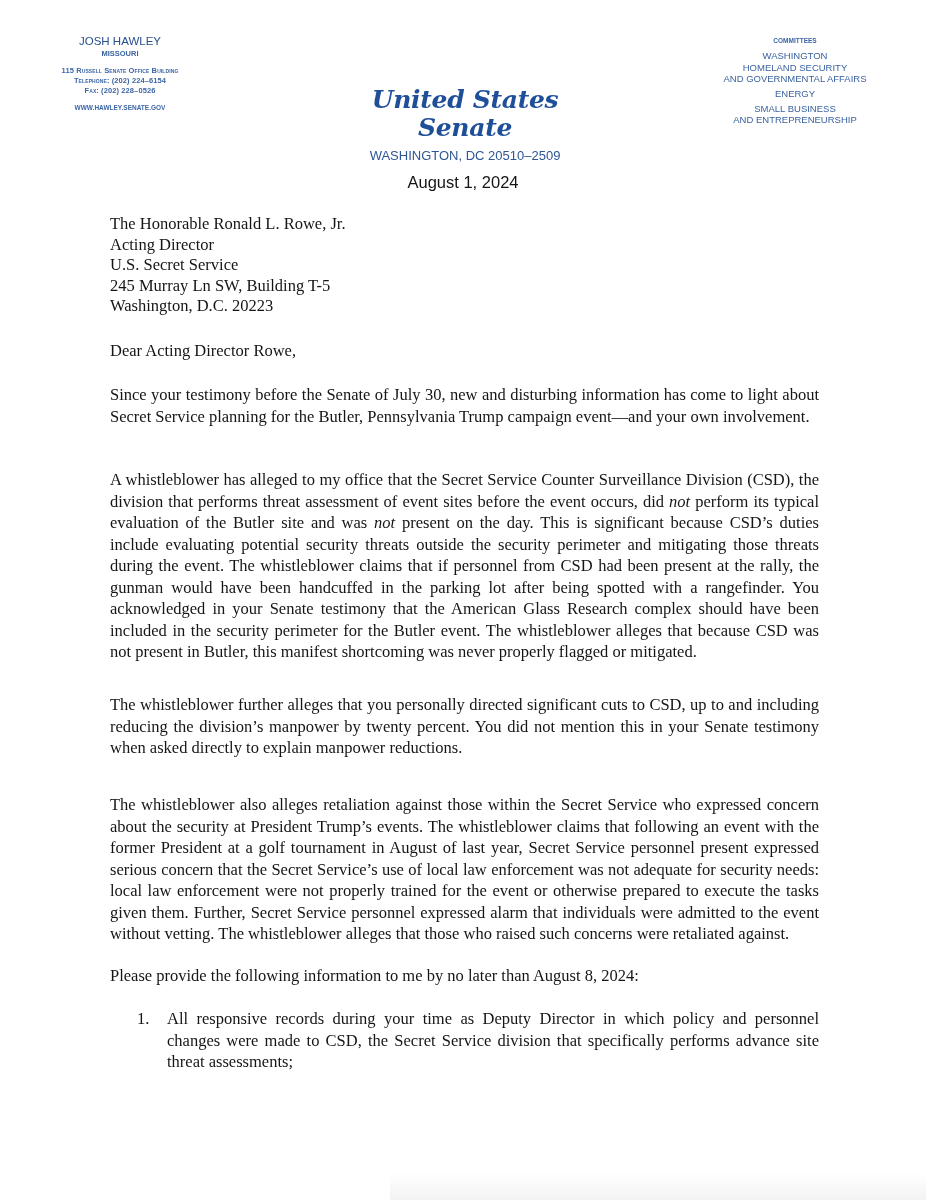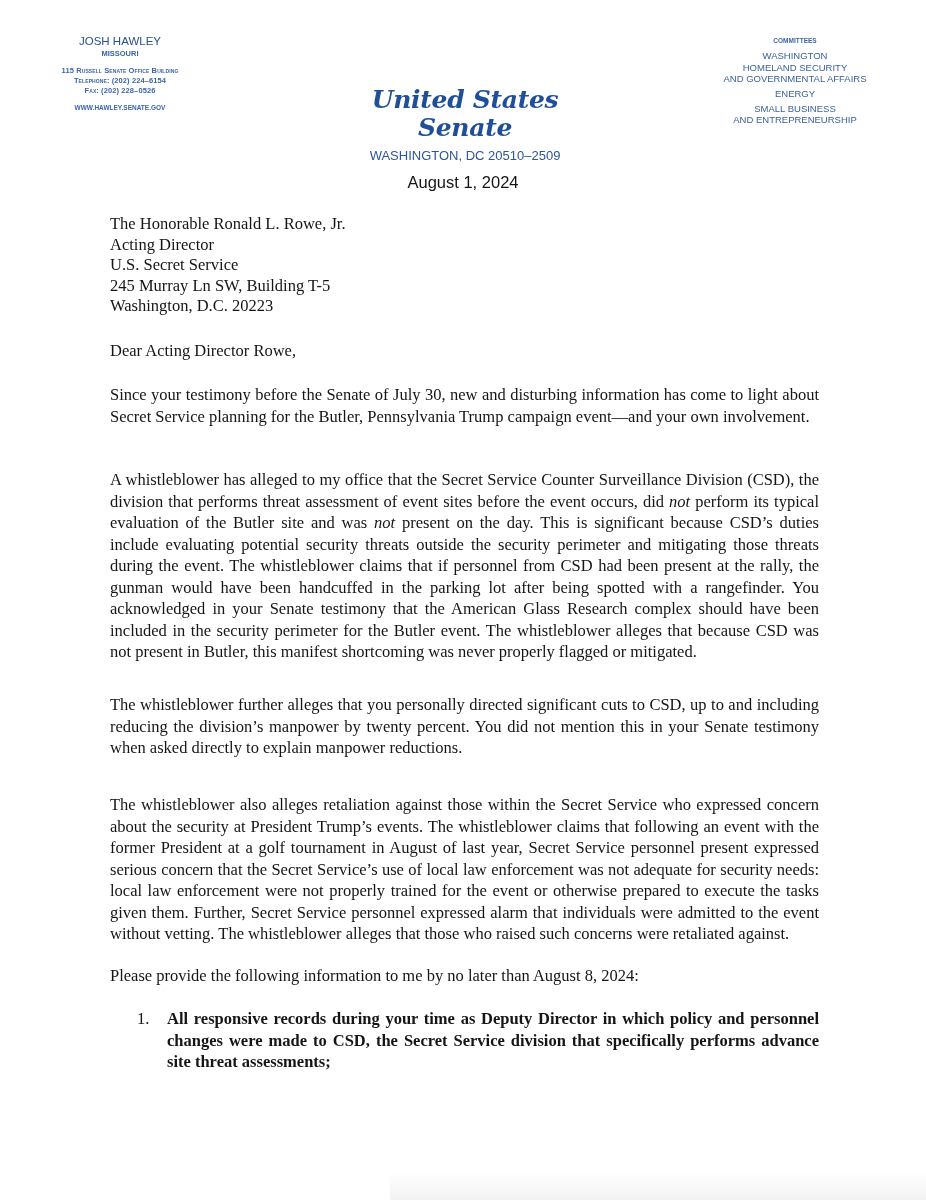--- a/index.html
+++ b/index.html
@@ -27,21 +27,21 @@
   .recip div { line-height: 20.5px; }
   .salut { position: absolute; top: 340px; }
   .para { position: absolute; text-align: justify; text-align-last: left; }
   .p1 { top: 384px; }
   .p2 { top: 469px; }
   .p3 { top: 694px; }
   .p4 { top: 778px; margin-top: 16px; }
   .p5 { top: 965px; }
   .list { position: absolute; top: 1008px; left: 27px; width: 682px; }
   .list .num { position: absolute; left: 0; top: 0; }
-  .list .txt { margin-left: 30px; text-align: justify; text-align-last: left; font-weight: bold; }
+  .list .txt { margin-left: 30px; text-align: justify; text-align-last: left; }
   .shadow { position: absolute; left: 390px; right: 0; bottom: 0; height: 28px; background: linear-gradient(to bottom, rgba(255,255,255,0), rgba(235,235,235,0.6)); }
 </style>
 </head>
 <body>
 
 <div class="page">
 
   <div class="lh lh-left">
     <div class="name">JOSH HAWLEY</div>
     <div class="state">MISSOURI</div>

